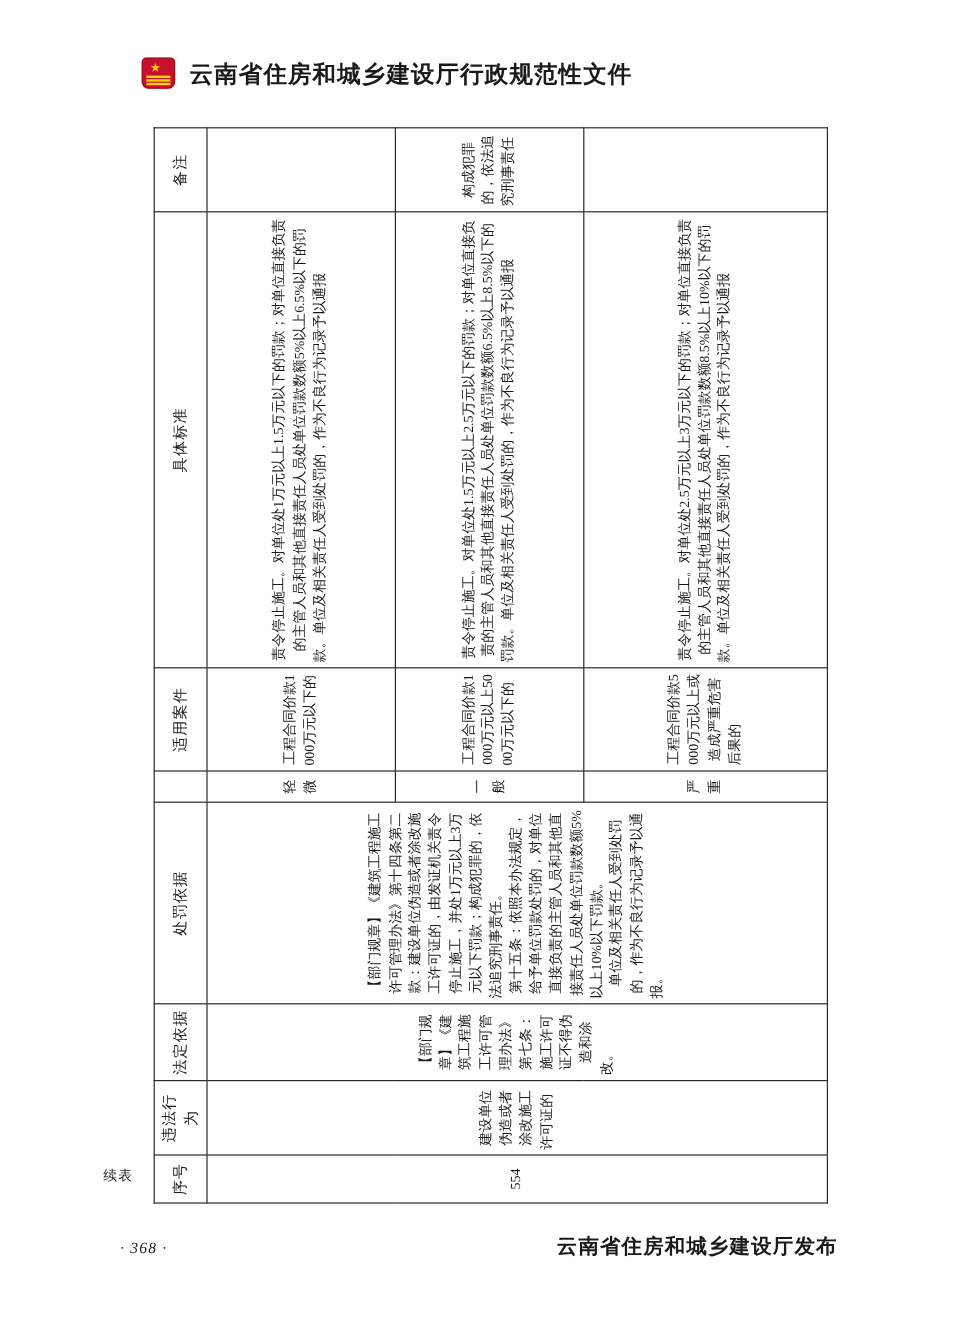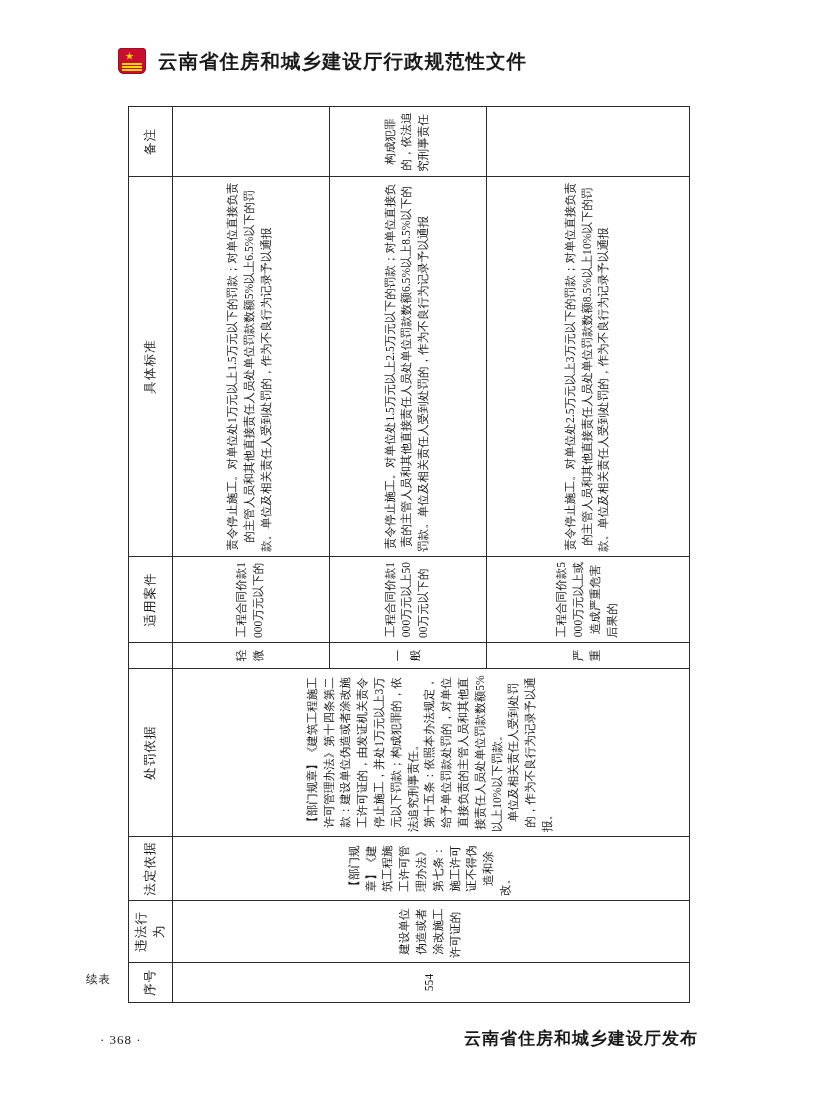--- a/index.html
+++ b/index.html
@@ -140,20 +140,21 @@
   col.c-note  { width: 70px; }
 
   
   .footer-page {
     position: absolute;
     left: 100px;
     top: 1032px;
     font-size: 13px;
     letter-spacing: 1px;
     color: #1a1a1a;
+    font-style: italic;
   }
   .footer-pub {
     position: absolute;
     right: 118px;
     top: 1027px;
     font-weight: bold;
     font-size: 17px;
     letter-spacing: 1px;
     color: #1a1a1a;
     white-space: nowrap;

